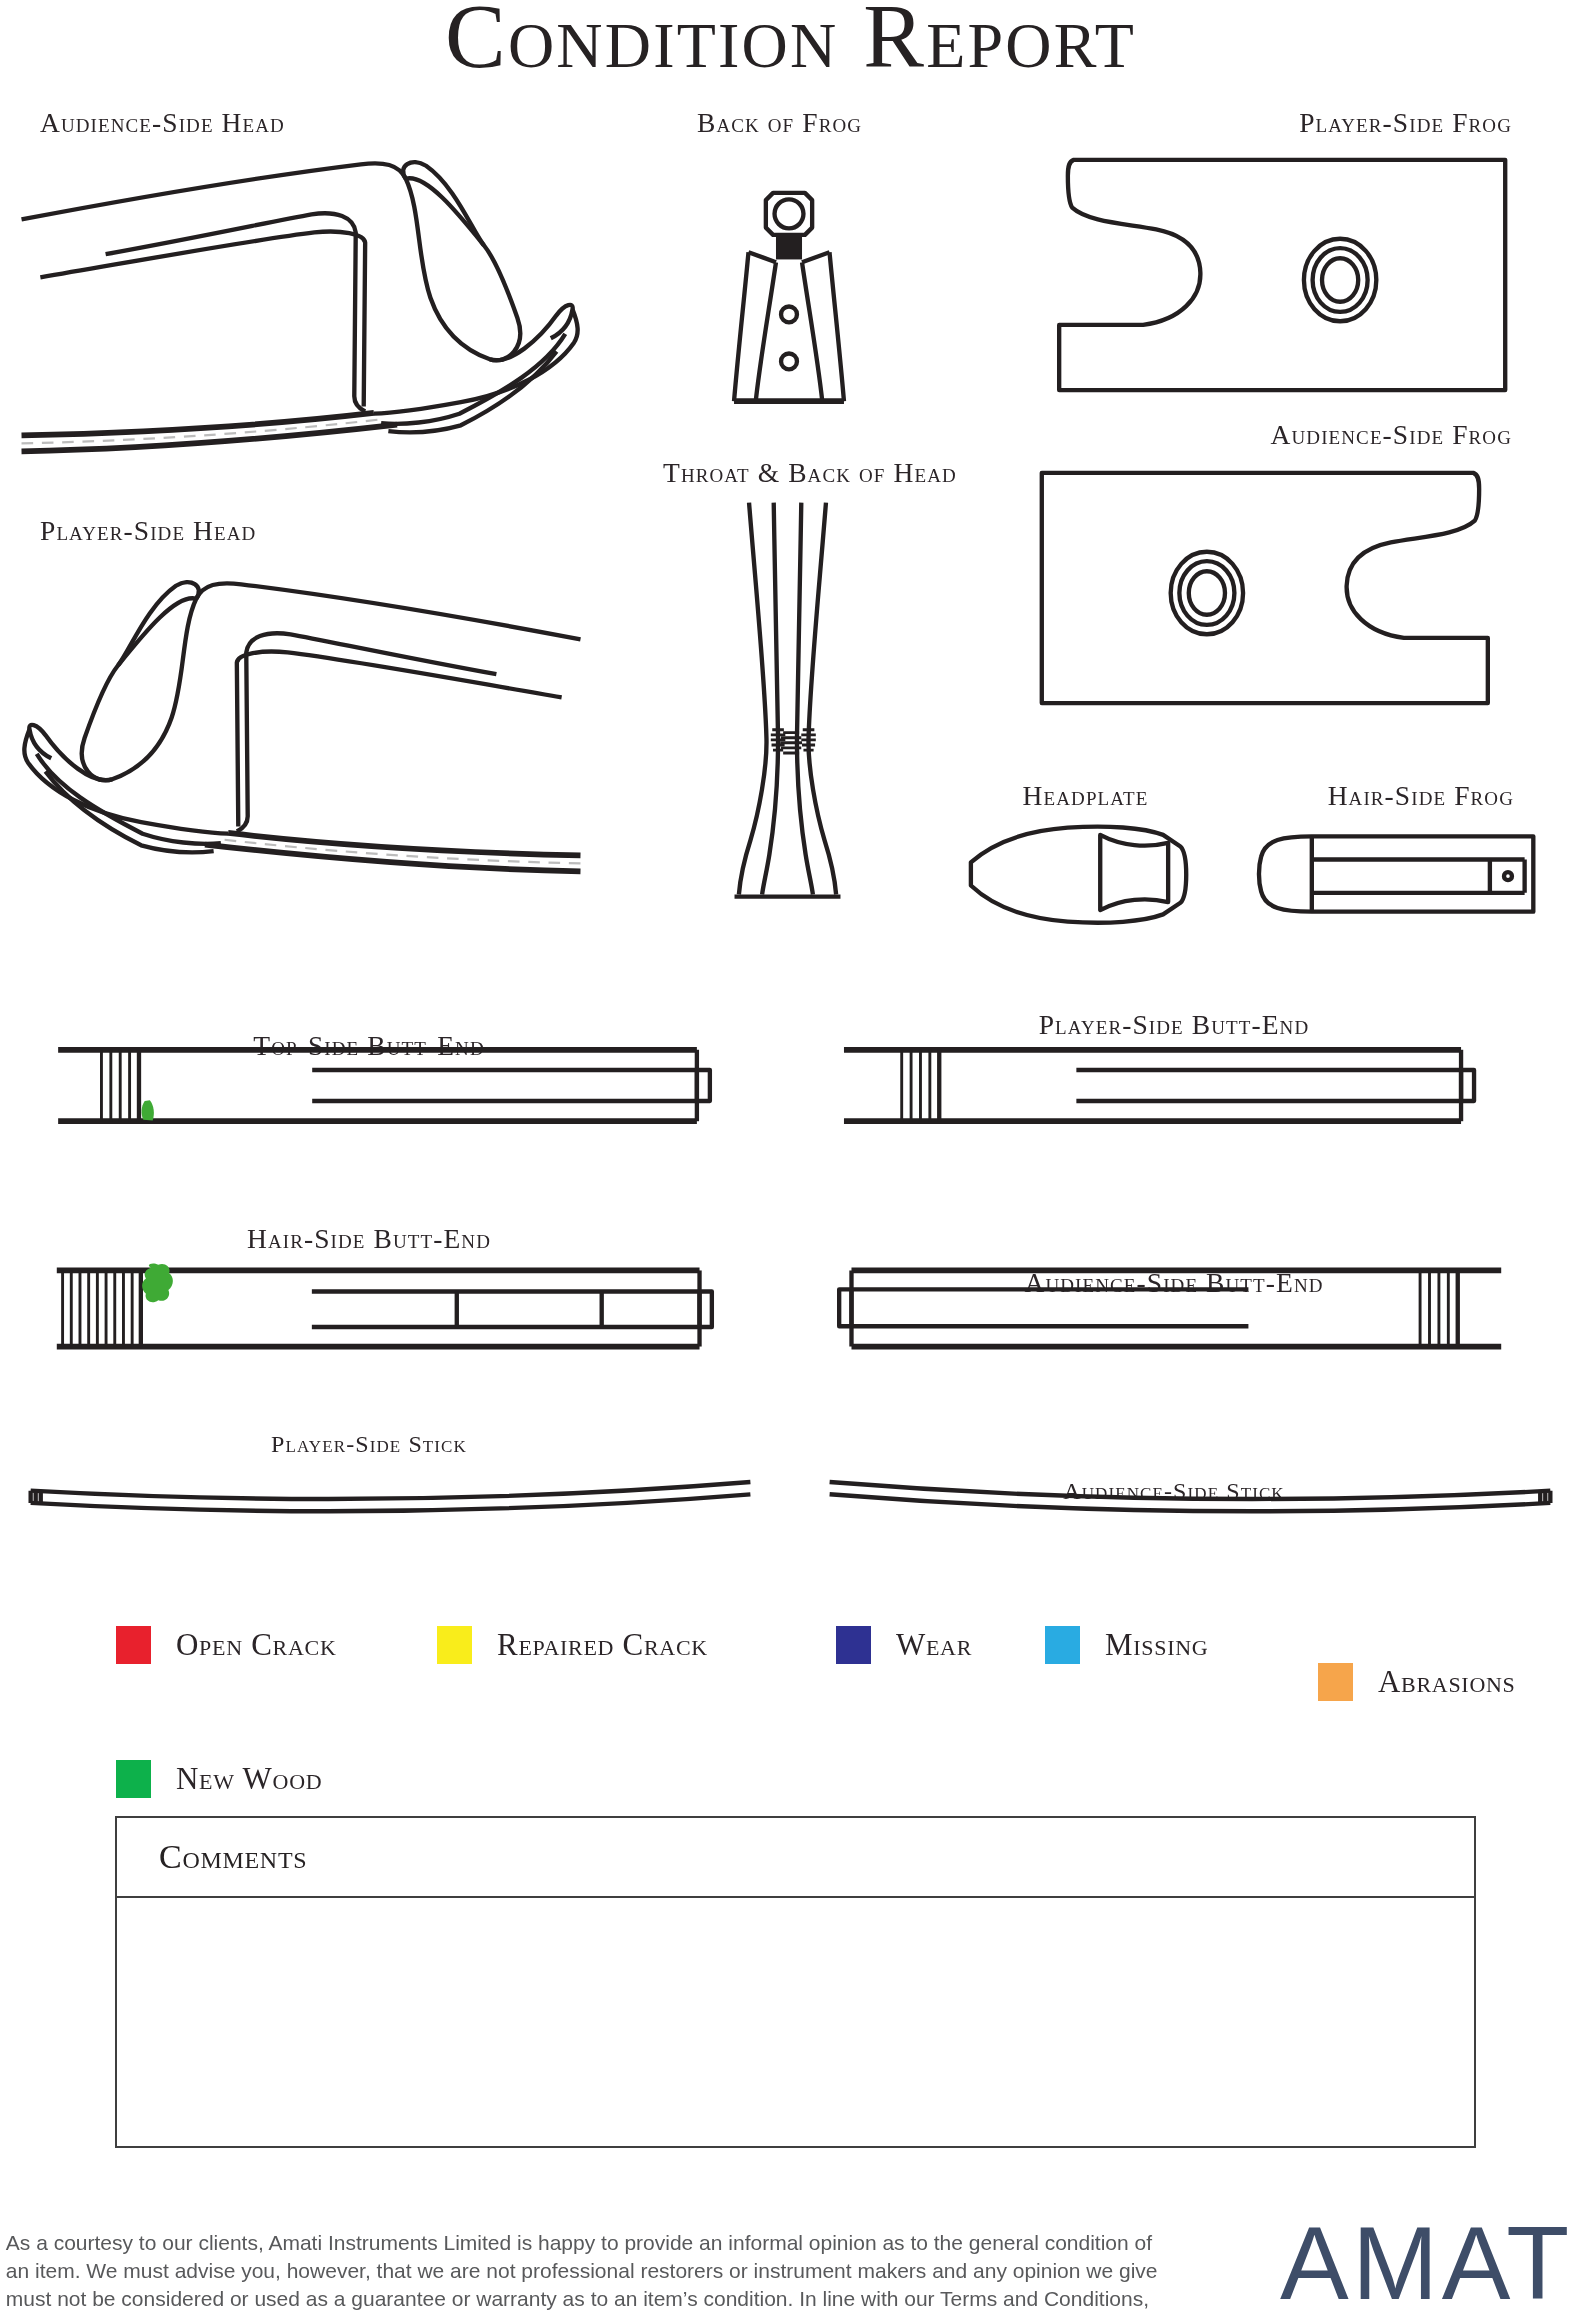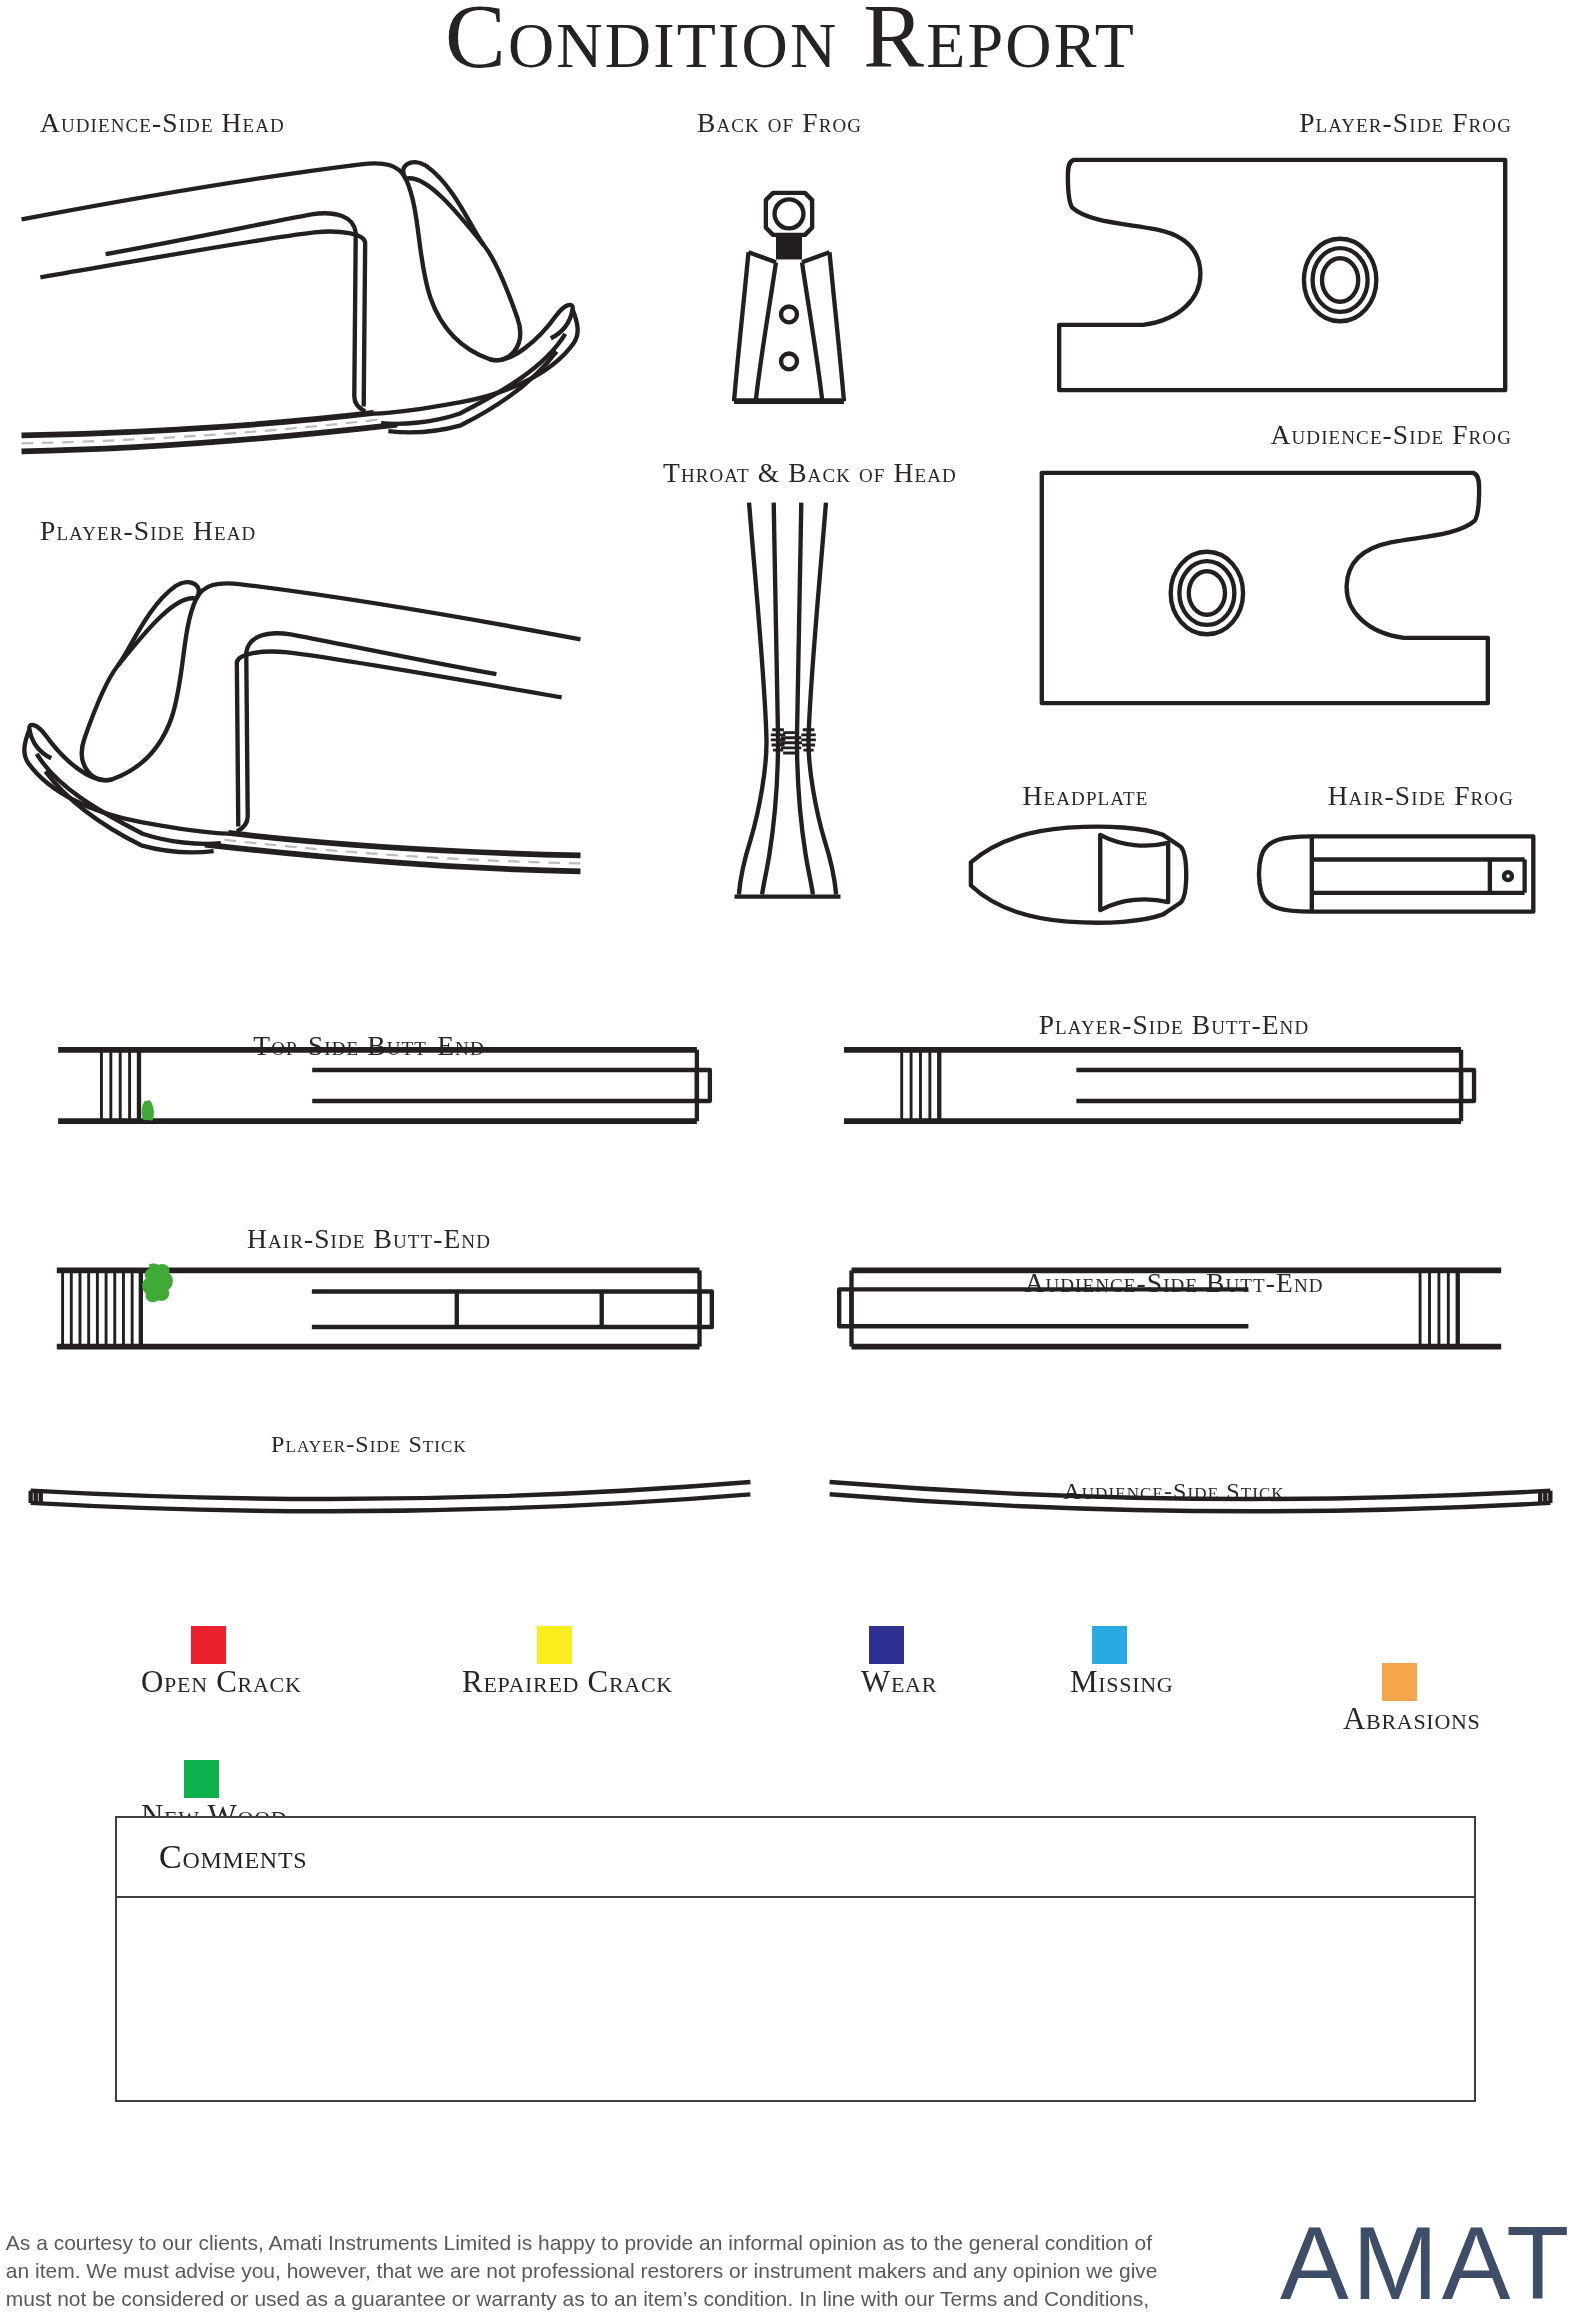--- a/index.html
+++ b/index.html
@@ -10,25 +10,25 @@
   .lbl{position:absolute;font-variant:small-caps;font-size:27.5px;letter-spacing:1.1px;
        color:#2b2528;white-space:nowrap;}
   .lbl-c{text-align:center;}
   .lbl-r{text-align:right;}
   .fig{position:absolute;}
   .fig svg{display:block;width:100%;height:100%;}
   .stroke{fill:none;stroke:#231f20;stroke-width:6;stroke-linejoin:round;}
   .thin{stroke-width:4;}
   .thick{stroke-width:8;}
   .dash{stroke:#bcbcbc;stroke-width:3;stroke-dasharray:16 12;fill:none;}
-  .legend-item{position:absolute;display:flex;align-items:center;flex-direction:column;}
+  .legend-item{position:absolute;display:flex;align-items:center;}
   .swatch{width:35px;height:38px;display:inline-block;}
   .legend-label{font-variant:small-caps;font-size:31px;letter-spacing:0.7px;
                 margin-left:25px;color:#2b2528;white-space:nowrap;}
-  .comments{position:absolute;left:115px;top:1816px;width:1361px;height:286px;
+  .comments{position:absolute;left:115px;top:1816px;width:1361px;height:332px;
             border:2.9px solid #3f3f3f;box-sizing:border-box;background:#fff;}
   .comments-header{height:80px;border-bottom:2.9px solid #3f3f3f;display:flex;
                    align-items:center;padding-left:42px;box-sizing:border-box;
                    font-variant:small-caps;font-size:34px;letter-spacing:0.7px;}
   .comments-body{padding:23px 20px;font-family:"Liberation Sans",sans-serif;
                  font-weight:bold;font-size:31px;color:#101010;}
   .disclaimer{position:absolute;left:5.8px;top:2229px;width:1156px;margin:0;
               font-family:"Liberation Sans",sans-serif;font-size:21px;
               line-height:1.33;color:#58595b;}
   .logo{position:absolute;left:1280px;top:2205px;font-family:"Liberation Sans",sans-serif;

